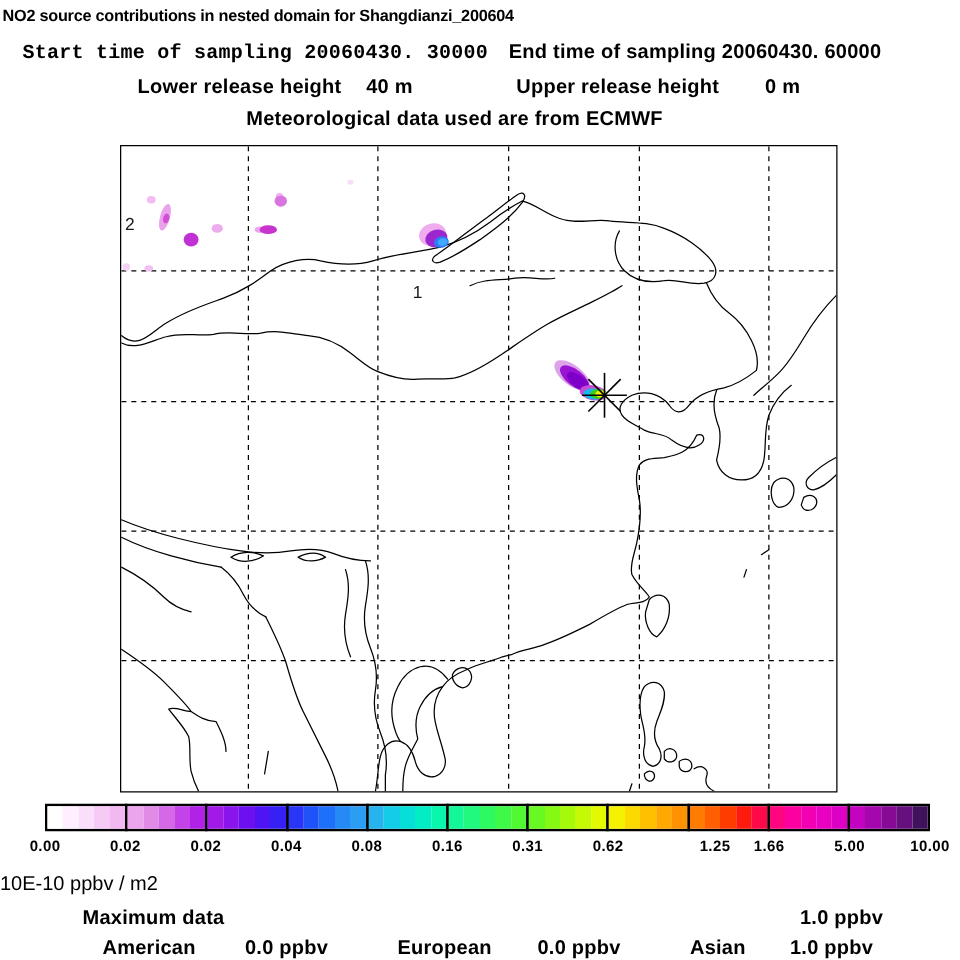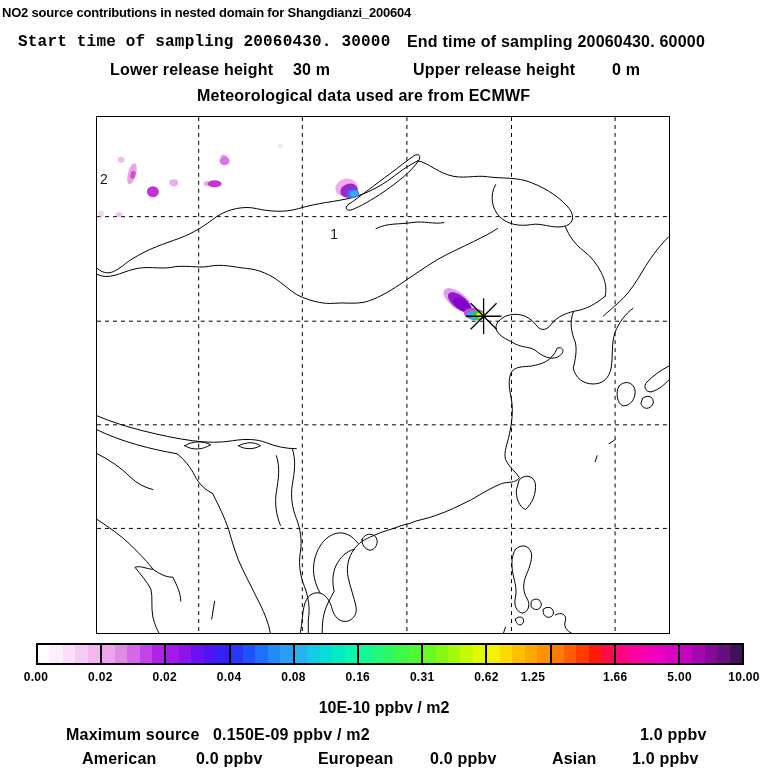--- a/index.html
+++ b/index.html
@@ -18,31 +18,31 @@
   .coast{fill:none;stroke:#000;stroke-width:1;stroke-linejoin:round;stroke-linecap:round;}
   .grid{fill:none;stroke:#000;stroke-width:1;stroke-dasharray:4 4;}
   .maplabel{font-family:"Liberation Sans",sans-serif;font-size:14px;fill:#1a1a1a;}
   #colorbar{
     position:absolute;left:36px;top:643px;width:708px;height:22px;display:flex;
   }
   .cbseg{flex:1 1 0;display:flex;border:2px solid #000;box-sizing:border-box;margin-left:-2px;}
   .cbseg:first-child{margin-left:0;}
   .cbcell{flex:1 1 0;}
   .ticklabel{position:absolute;top:670px;transform:translateX(-50%);font-size:12px;font-weight:700;letter-spacing:0.3px;}
-  #unit-label{left:0;right:0;top:699px;text-align:center;font-size:16px;font-weight:700;}
+  #unit-label{left:0;right:0;top:699px;font-size:16px;font-weight:400;}
   .fline{top:0;font-size:16px;font-weight:700;letter-spacing:0.2px;}
 </style>
 </head>
 <body>
 
 <div class="abs" id="title">NO2 source contributions in nested domain for Shangdianzi_200604</div>
 <div class="abs hline" style="left:18px;top:33px;font-family:Liberation Mono, monospace;">Start time of sampling 20060430. 30000</div>
 <div class="abs hline" style="left:407px;top:33px;">End time of sampling 20060430. 60000</div>
 <div class="abs hline" style="left:110px;top:61px;">Lower release height</div>
-<div class="abs hline" style="left:293px;top:61px;">30 m</div>
+<div class="abs hline" style="left:293px;top:61px;">40 m</div>
 <div class="abs hline" style="left:413px;top:61px;">Upper release height</div>
 <div class="abs hline" style="left:612px;top:61px;">0 m</div>
 <div class="abs hline" style="left:197px;top:87px;">Meteorological data used are from ECMWF</div>
 
 <div id="map-frame">
   <svg id="map-svg" viewBox="0 0 574 518">
 
     <g>
       <line class="grid" x1="102" y1="0" x2="102" y2="518"></line>
       <line class="grid" x1="206" y1="0" x2="206" y2="518"></line>
@@ -202,30 +202,29 @@
   </div>
 <div id="ticks">
     <span class="ticklabel" style="left: 36px;">0.00</span>
     <span class="ticklabel" style="left: 100.364px;">0.02</span>
     <span class="ticklabel" style="left: 164.727px;">0.02</span>
     <span class="ticklabel" style="left: 229.091px;">0.04</span>
     <span class="ticklabel" style="left: 293.455px;">0.08</span>
     <span class="ticklabel" style="left: 357.818px;">0.16</span>
     <span class="ticklabel" style="left: 422.182px;">0.31</span>
     <span class="ticklabel" style="left: 486.545px;">0.62</span>
-    <span class="ticklabel" style="left: 533px;">1.25</span>
+    <span class="ticklabel" style="left: 572px;">1.25</span>
     <span class="ticklabel" style="left: 615.273px;">1.66</span>
     <span class="ticklabel" style="left: 679.636px;">5.00</span>
     <span class="ticklabel" style="left: 744px;">10.00</span>
   </div>
 <div class="abs" id="unit-label">10E-10 ppbv / m2</div>
 
 <div class="abs" style="left:0;top:726px;width:768px;height:20px;">
-  <span class="abs fline" style="left:66px;">Maximum source</span>
-  <span class="abs fline" style="left:213px;">0.150E-09 ppbv / m2</span>
+  <span class="abs fline" style="left:66px;">Maximum data</span>
   <span class="abs fline" style="left:640px;">1.0 ppbv</span>
 </div>
 <div class="abs" style="left:0;top:750px;width:768px;height:20px;">
   <span class="abs fline" style="left:82px;">American</span>
   <span class="abs fline" style="left:196px;">0.0 ppbv</span>
   <span class="abs fline" style="left:318px;">European</span>
   <span class="abs fline" style="left:430px;">0.0 ppbv</span>
   <span class="abs fline" style="left:552px;">Asian</span>
   <span class="abs fline" style="left:632px;">1.0 ppbv</span>
 </div>

